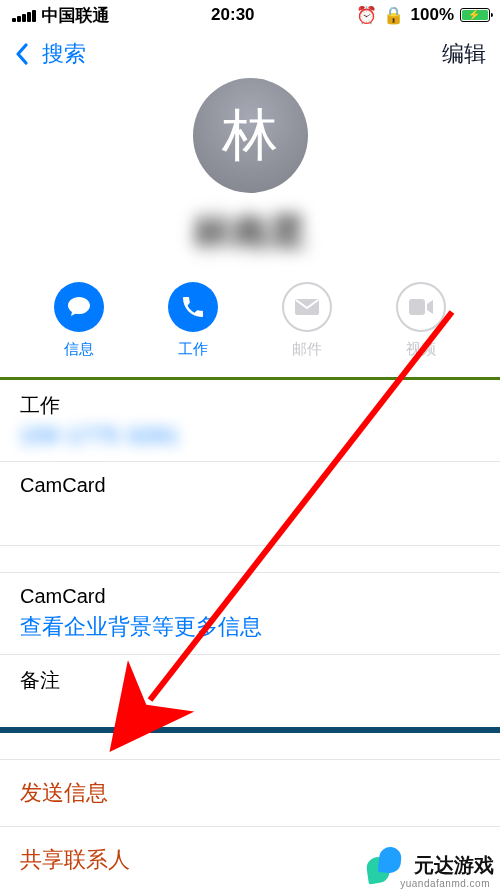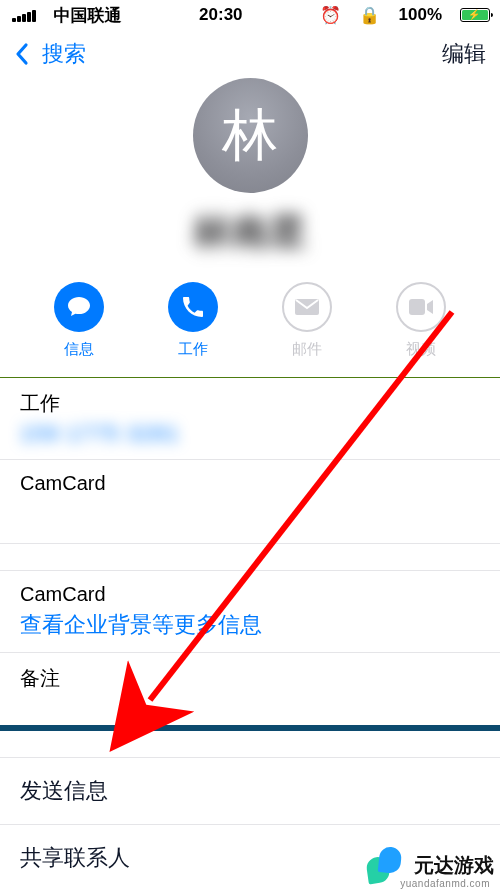--- a/index.html
+++ b/index.html
@@ -15,21 +15,21 @@
   
   .status-bar {
     height: 30px;
     display: flex;
     align-items: center;
     justify-content: space-between;
     padding: 0 10px 0 12px;
     font-size: 17px;
     font-weight: 600;
   }
-  .status-left, .status-right { display: flex; align-items: center; gap: 18px; }
+  .status-left, .status-right { display: flex; align-items: center; gap: 6px; }
   .bars { display: flex; align-items: flex-end; gap: 1.5px; height: 13px; }
   .bars span { width: 3.5px; background: #000; border-radius: 1px; }
   .bars span:nth-child(1){height:4px}.bars span:nth-child(2){height:6px}
   .bars span:nth-child(3){height:8px}.bars span:nth-child(4){height:10px}
   .bars span:nth-child(5){height:12px}
   .battery-wrap { display:flex; align-items:center; gap:2px; }
   .battery { width: 30px; height: 14px; border: 1.5px solid #000; border-radius: 3px; position: relative; }
   .battery::after { content:""; position:absolute; right:-4px; top:4px; width:2.5px; height:4px; background:#000; border-radius:0 2px 2px 0; }
   .battery-fill { position:absolute; left:1px; top:1px; bottom:1px; right:1px; background:#34c759; border-radius:1.5px; display:flex; align-items:center; justify-content:center; }
   .bolt { color:#fff; font-size:10px; line-height:1; }
@@ -59,21 +59,21 @@
   .contact-name {
     margin-top: 14px; font-size: 38px; font-weight:600;
     color:#3a3a3c;
     filter: blur(8px);
   }
 
   
   .actions {
     display:flex; justify-content:space-around;
     padding: 6px 22px 18px;
-    border-bottom: 1px solid #4d7c0f;
+    border-bottom: 3px solid #4d7c0f;
   }
   .action { display:flex; flex-direction:column; align-items:center; gap:8px; width:80px; }
   .action-circle {
     width:50px; height:50px; border-radius:50%;
     display:flex; align-items:center; justify-content:center;
   }
   .action-circle.enabled { background:#007aff; }
   .action-circle.disabled { background:transparent; border:2.5px solid #d1d1d6; }
   .action-circle svg { display:block; }
   .action-label { font-size:15px; }
@@ -82,21 +82,21 @@
 
   
   .section { padding: 12px 20px; border-bottom: 1px solid #e5e5e8; }
   .section .label { font-size:20px; color:#000; }
   .section .value { font-size:22px; color:#007aff; margin-top:4px; }
   .section .value.blur { filter: blur(7px); letter-spacing:1px; }
   .section.tall { padding-bottom: 48px; }
   .section.gap-top { margin-top: 26px; border-top: 1px solid #e5e5e8; }
   .section.notes { padding-bottom: 33px; border-bottom:6px solid #0c4a6e; }
   .section.action-row { padding: 18px 20px; }
-  .section.action-row .link { font-size:22px; color:#0f172a; }
+  .section.action-row .link { font-size:22px; color:#c2410c; }
   .section.last { border-bottom:none; }
 
   
   .arrow-svg {
     position:absolute; left:0; top:0; width:500px; height:889px;
     pointer-events:none;
   }
 
   
   .watermark {

